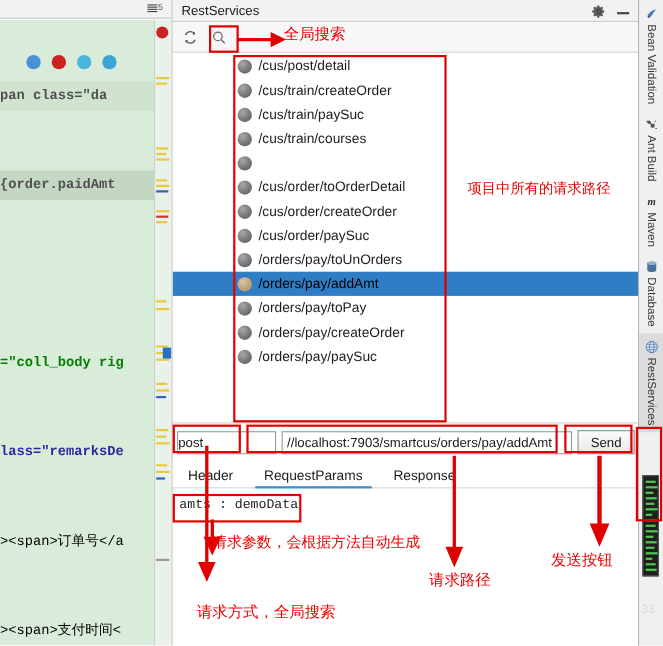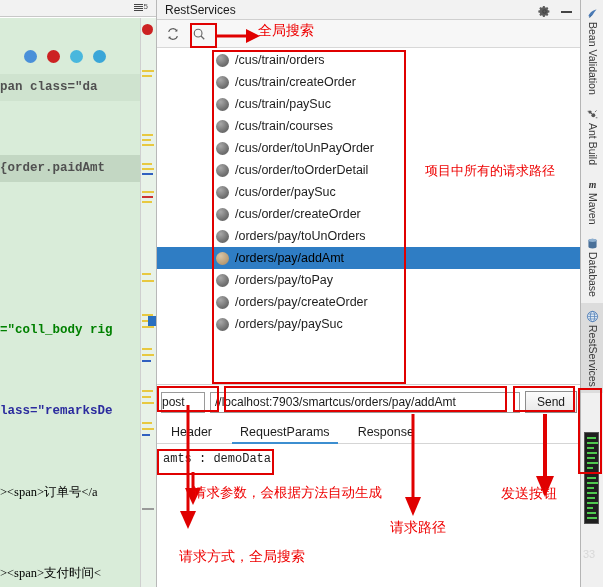--- a/index.html
+++ b/index.html
@@ -41,21 +41,21 @@
     font-size: 12.5px; font-weight: bold;
     line-height: 27px;
     overflow: hidden;
     white-space: pre;
     padding-top: 2px;
   }
   .code-line { height: 27px; padding-left: 0; overflow: hidden; white-space: pre; }
   .tok-str { color: #008000; }
   .tok-plain { color: #505050; }
   .tok-el { color: #2b2b9e; }
-  .tok-cn { color: #000000; font-family: Liberation Serif, serif; font-weight: normal; text-align: center;}
+  .tok-cn { color: #000000; font-family: Liberation Mono, monospace; font-weight: normal; text-align: center;}
   .hl-band { background: #cfe3cf; }
   .hl-sel { background: #c3d7c3; }
 
   .marker-gutter {
     position: absolute; left: 140px; top: 18px; width: 16px; height: 569px;
     background: #e8f2e8; border-left: 1px solid #cfcfcf;
     overflow: hidden;
   }
   .marker { position: absolute; left: 1px; height: 2px; }
   .mk-y { background: #e8c840; }
@@ -137,21 +137,21 @@
   .sep-line {
     position: absolute; left: 0; top: 384px; width: 424px; height: 1px; background: #cfcfcf;
   }
 
   
   .req-bar {
     position: absolute; left: 0; top: 388px; width: 424px; height: 28px;
     display: flex; align-items: center; gap: 5px; padding: 0 4px;
   }
   .method-input {
-    width: 44px; height: 21px; border: 1px solid #9a9a9a; background: #ffffff;
+    width: 90px; height: 21px; border: 1px solid #9a9a9a; background: #ffffff;
     font-size: 12px; padding: 0 0; color: #1a1a1a;
     font-family: "Liberation Sans", sans-serif;
   }
   .url-input {
     flex: 1 1 auto; height: 21px; border: 1px solid #9a9a9a; background: #ffffff;
     font-size: 12px; padding: 0 4px; color: #1a1a1a;
     font-family: "Liberation Sans", sans-serif;
   }
   .send-btn {
     width: 52px; height: 22px; border: 1px solid #8d8d8d;
@@ -341,49 +341,48 @@
         <svg viewBox="0 0 16 16" width="14" height="14">
           <circle cx="7" cy="7" r="4.4" stroke="#666" stroke-width="1.3" fill="none"></circle>
           <path d="M10.3 10.3L14 14" stroke="#666" stroke-width="1.4" fill="none"></path>
         </svg>
       </span>
     </div>
 
     <div class="list-region">
       <div class="list-row">
           <span class="node-icon"></span>
-          <span>/cus/train/orders</span>
+          <span>/cus/post/detail</span>
         </div>
       <div class="list-row">
           <span class="node-icon"></span>
           <span>/cus/train/createOrder</span>
         </div>
       <div class="list-row">
           <span class="node-icon"></span>
           <span>/cus/train/paySuc</span>
         </div>
       <div class="list-row">
           <span class="node-icon"></span>
           <span>/cus/train/courses</span>
         </div>
       <div class="list-row">
           <span class="node-icon"></span>
-          <span>/cus/order/toUnPayOrder</span>
         </div>
       <div class="list-row">
           <span class="node-icon"></span>
           <span>/cus/order/toOrderDetail</span>
         </div>
       <div class="list-row">
           <span class="node-icon"></span>
+          <span>/cus/order/createOrder</span>
+        </div>
+      <div class="list-row">
+          <span class="node-icon"></span>
           <span>/cus/order/paySuc</span>
-        </div>
-      <div class="list-row">
-          <span class="node-icon"></span>
-          <span>/cus/order/createOrder</span>
         </div>
       <div class="list-row">
           <span class="node-icon"></span>
           <span>/orders/pay/toUnOrders</span>
         </div>
       <div class="list-row selected">
           <span class="node-icon"></span>
           <span>/orders/pay/addAmt</span>
         </div>
       <div class="list-row">
@@ -535,16 +534,16 @@
   <svg class="anno" style="left:402px; top:414px;" width="22" height="106" viewBox="0 0 22 106">
     <path d="M11 0v86" stroke="#e00000" stroke-width="3" fill="none"></path>
     <path d="M3 83h16l-8 19z" fill="#e00000"></path>
   </svg>
   <div class="anno-text" style="left:390px; top:519px; font-size:14px;">请求路径</div>
 
   <svg class="anno" style="left:534px; top:414px;" width="22" height="86" viewBox="0 0 22 86">
     <path d="M11 0v66" stroke="#e00000" stroke-width="4" fill="none"></path>
     <path d="M2 62h18l-9 21z" fill="#e00000"></path>
   </svg>
-  <div class="anno-text" style="left:501px; top:485px; font-size:14px;font-family:Liberation Serif, serif;">发送按钮</div>
+  <div class="anno-text" style="left:501px; top:501px; font-size:14px;font-family:Liberation Serif, serif;">发送按钮</div>
 
 
 </div>
 
 </body></html>

